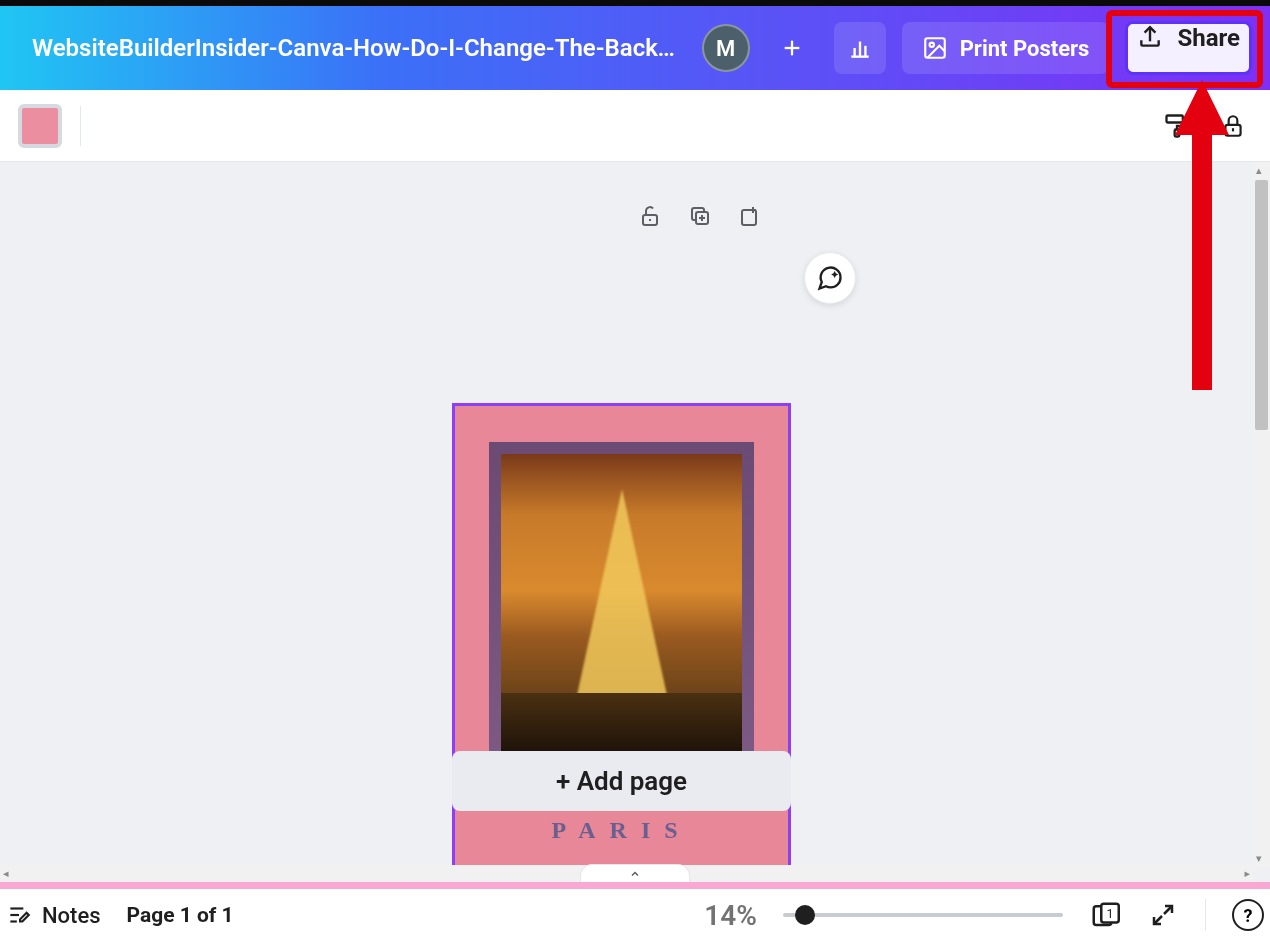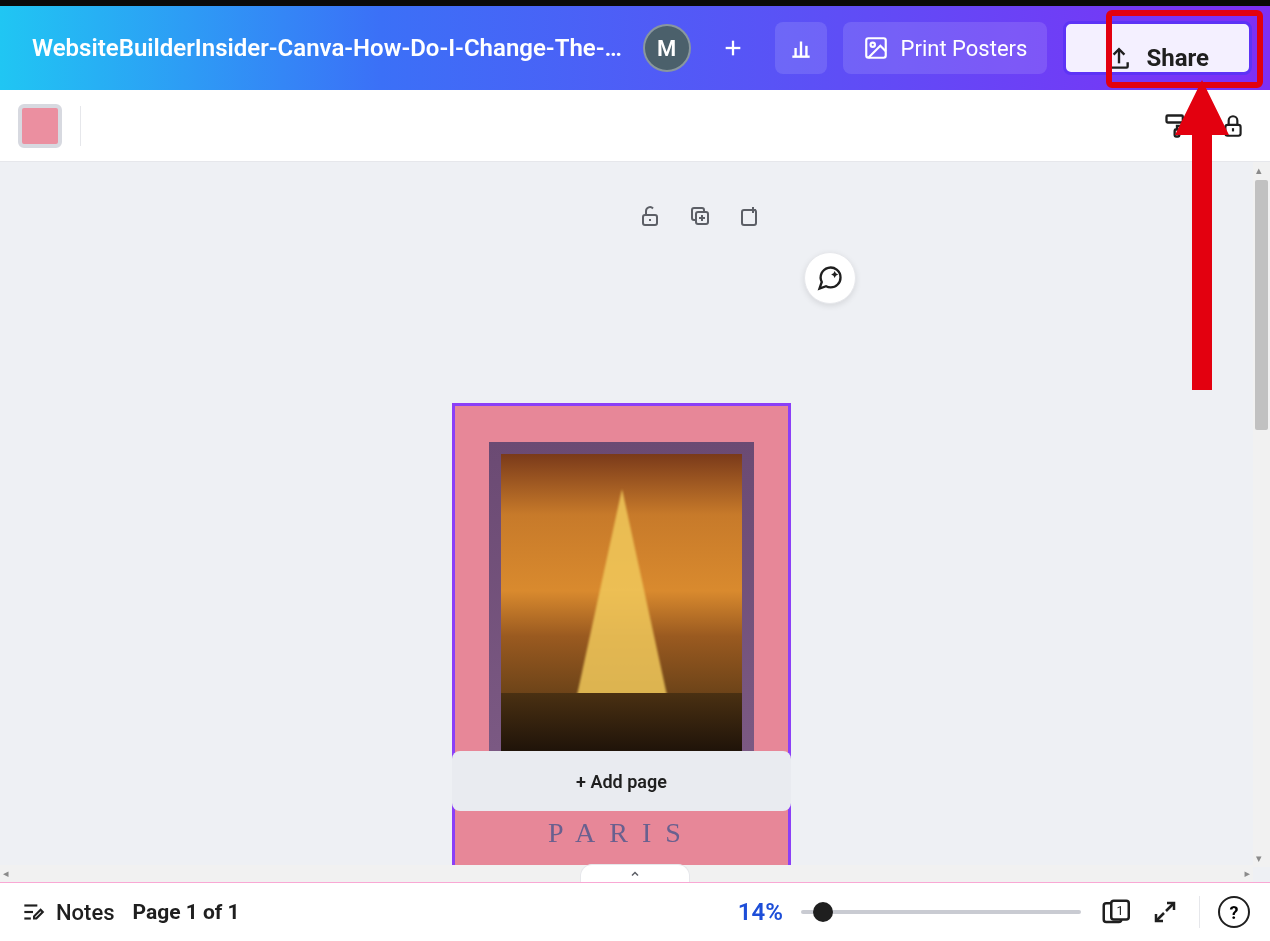--- a/index.html
+++ b/index.html
@@ -46,29 +46,29 @@
       color: #fff;
     }
     .icon-btn.plus { background: transparent; }
     .icon-btn.tinted { background: rgba(255,255,255,0.12); }
     .print-btn {
       height: 52px;
       padding: 0 20px;
       border-radius: 8px;
       background: rgba(255,255,255,0.12);
       display: flex; align-items: center; gap: 12px;
-      color: #fff; font-weight: 400; font-size: 22px;
+      color: #fff; font-weight: 700; font-size: 22px;
       cursor: pointer;
     }
     .share-btn {
       height: 54px;
-      padding: 0 40px;
+      padding: 0 9px;
       border-radius: 8px;
       background: #f4f0ff;
-      display: flex; align-items: flex-end; gap: 14px;
+      display: flex; align-items: flex-start; gap: 14px;
       color: #1f1f1f; font-weight: 700; font-size: 24px;
       cursor: pointer;
       border: 3px solid #5d33f6;
     }
     .highlight-box {
       position: absolute;
       top: 10px;
       left: 1106px;
       width: 157px;
       height: 78px;
@@ -176,24 +176,24 @@
       background: linear-gradient(180deg, #4a3012 0%, #1a1008 100%);
     }
     .welcome {
       margin-top: 26px;
       font-family: "Brush Script MT", cursive;
       font-size: 17px;
       color: #4b4370;
     }
     .paris {
       margin-top: 1px;
-      font-size: 28px;
+      font-size: 24px;
       color: #69608f;
       letter-spacing: 14px;
-      font-weight: 400;
+      font-weight: 700;
       font-family: "Times New Roman", serif;
     }
     .ai-btn {
       position: absolute;
       top: 252px;
       left: 804px;
       width: 52px; height: 52px;
       border-radius: 50%;
       background: #fff;
       border: 1px solid #e6e7eb;
@@ -203,21 +203,21 @@
     }
     .add-page-btn {
       position: absolute;
       top: 751px;
       left: 452px;
       width: 339px;
       height: 60px;
       background: #e9ebf0;
       border-radius: 8px;
       display: flex; align-items: center; justify-content: center;
-      font-size: 18px; font-weight: 600; color: #1f1f1f;
+      font-size: 26px; font-weight: 600; color: #1f1f1f;
       cursor: pointer;
     }
     .scrollbar-v {
       position: absolute; right: 0; top: 162px; width: 17px; height: 705px;
       background: #f1f1f1;
     }
     .scrollbar-thumb-v {
       position: absolute; top: 18px; left: 2px; width: 13px; height: 250px;
       background: #c1c1c1; border-radius: 2px;
     }
@@ -235,34 +235,34 @@
       border: 1px solid #e6e7eb;
       border-bottom: none;
       border-radius: 12px 12px 0 0;
       display: flex; align-items: center; justify-content: center;
       cursor: pointer;
       z-index: 5;
     }
     .bottom-bar {
       height: 59px;
       background: #fff;
-      border-top: 1px solid #f9a8d4;
+      border-top: 7px solid #f9a8d4;
       display: flex; align-items: center;
-      padding: 0 20px;
-      gap: 18px;
+      padding: 0 6px;
+      gap: 26px;
       position: relative;
     }
     .notes-btn {
       display: flex; align-items: center; gap: 10px;
       font-size: 22px; color: #1f1f1f; font-weight: 500;
       cursor: pointer;
     }
     .page-indicator { font-size: 21px; font-weight: 700; color: #1f1f1f; cursor: pointer; }
     .bottom-spacer { flex: 1; }
-    .zoom-pct { font-size: 24px; font-weight: 600; color: #1d4ed8; }
+    .zoom-pct { font-size: 28px; font-weight: 600; color: #737373; }
     .zoom-slider {
       width: 280px; height: 4px; background: #c9cbd2;
       border-radius: 2px; position: relative;
       cursor: pointer;
     }
     .zoom-thumb {
       position: absolute; top: 50%; left: 8%;
       transform: translate(-50%, -50%);
       width: 20px; height: 20px;
       background: #1f1f1f; border-radius: 50%;

